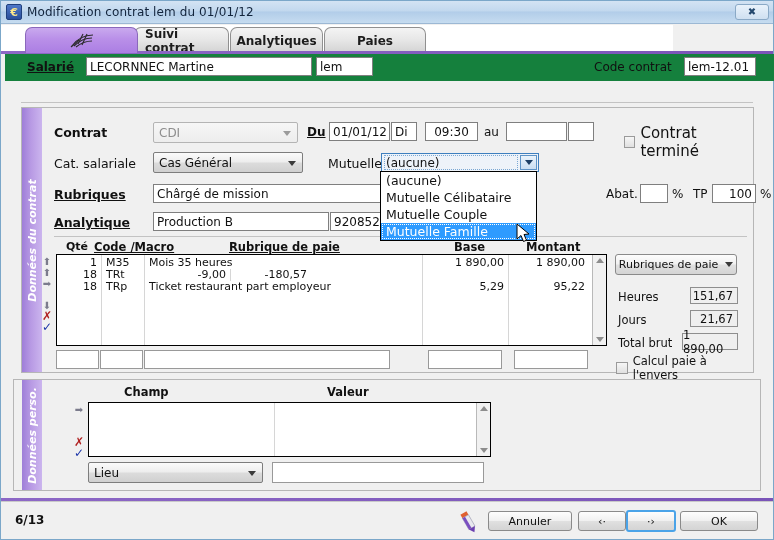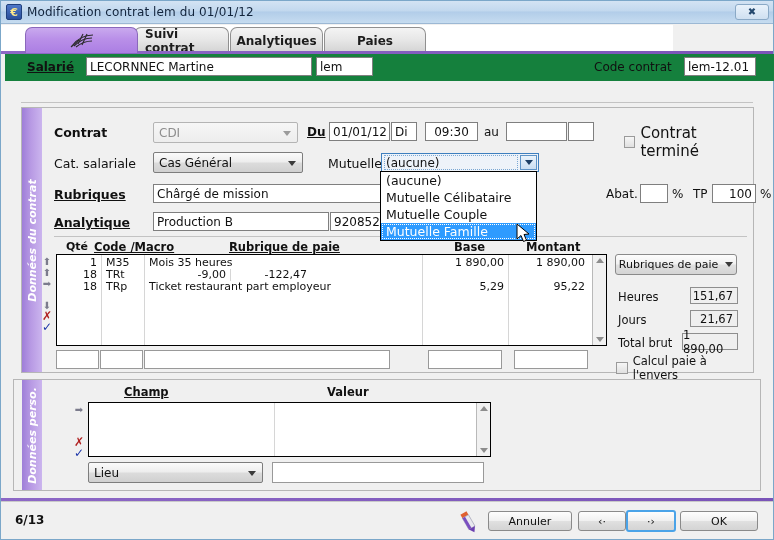--- a/index.html
+++ b/index.html
@@ -307,21 +307,21 @@
           <span class="c-qte">1</span>
           <span class="c-code">M35</span>
           <span class="c-rub">Mois 35 heures</span>
           <span class="c-base">1 890,00</span>
           <span class="c-mont">1 890,00</span>
         </div>
         <div class="grid-row">
           <span class="c-qte">18</span>
           <span class="c-code">TRt</span>
           <span class="c-base">-9,00</span>
-          <span class="c-mont">-122,47</span>
+          <span class="c-mont">-180,57</span>
         </div>
         <div class="grid-row">
           <span class="c-qte">18</span>
           <span class="c-code">TRp</span>
           <span class="c-rub">Ticket restaurant part employeur</span>
           <span class="c-base">5,29</span>
           <span class="c-mont">95,22</span>
         </div>
       </div>
       <div class="grid-vline" style="left:44px;"></div>
@@ -357,21 +357,21 @@
     <div style="position:absolute; left:594px; top:246px; display:flex; align-items:center; gap:5px;">
       <span class="cbox"></span>
       <span class="lblr">Calcul paie à l'envers</span>
     </div>
   </div>
 
   <div class="panel" style="left:12px; top:378px; width:748px; height:112px;">
     <div class="vtab" style="left:8px; top:0; width:20px; height:110px;">
       <span>Données perso.</span>
     </div>
-    <div class="lbl-b" style="position:absolute; left:110px; top:5px; font-size:11.5px;text-decoration:underline;">Champ</div>
+    <div class="lbl-b" style="position:absolute; left:110px; top:5px; font-size:11.5px;">Champ</div>
     <div class="lbl-b" style="position:absolute; left:313px; top:5px; font-size:11.5px;">Valeur</div>
 
     <div class="side-icons" style="left:58px; top:24px;">
       <div>➡</div>
       <div style="height:11px;"></div>
       <div style="height:11px;"></div>
       <div style="color:#b02020; font-weight:bold; font-size:12px;">✗</div>
       <div style="color:#1b34a8; font-weight:bold; font-size:12px;">✓</div>
     </div>
 

